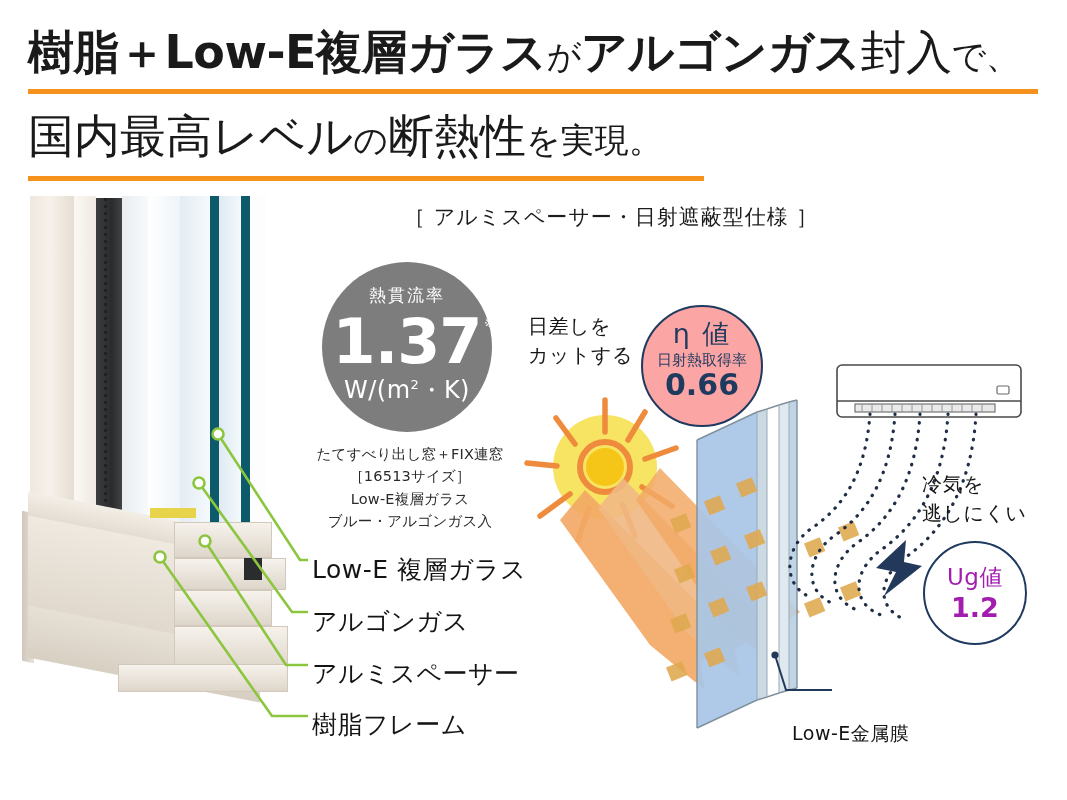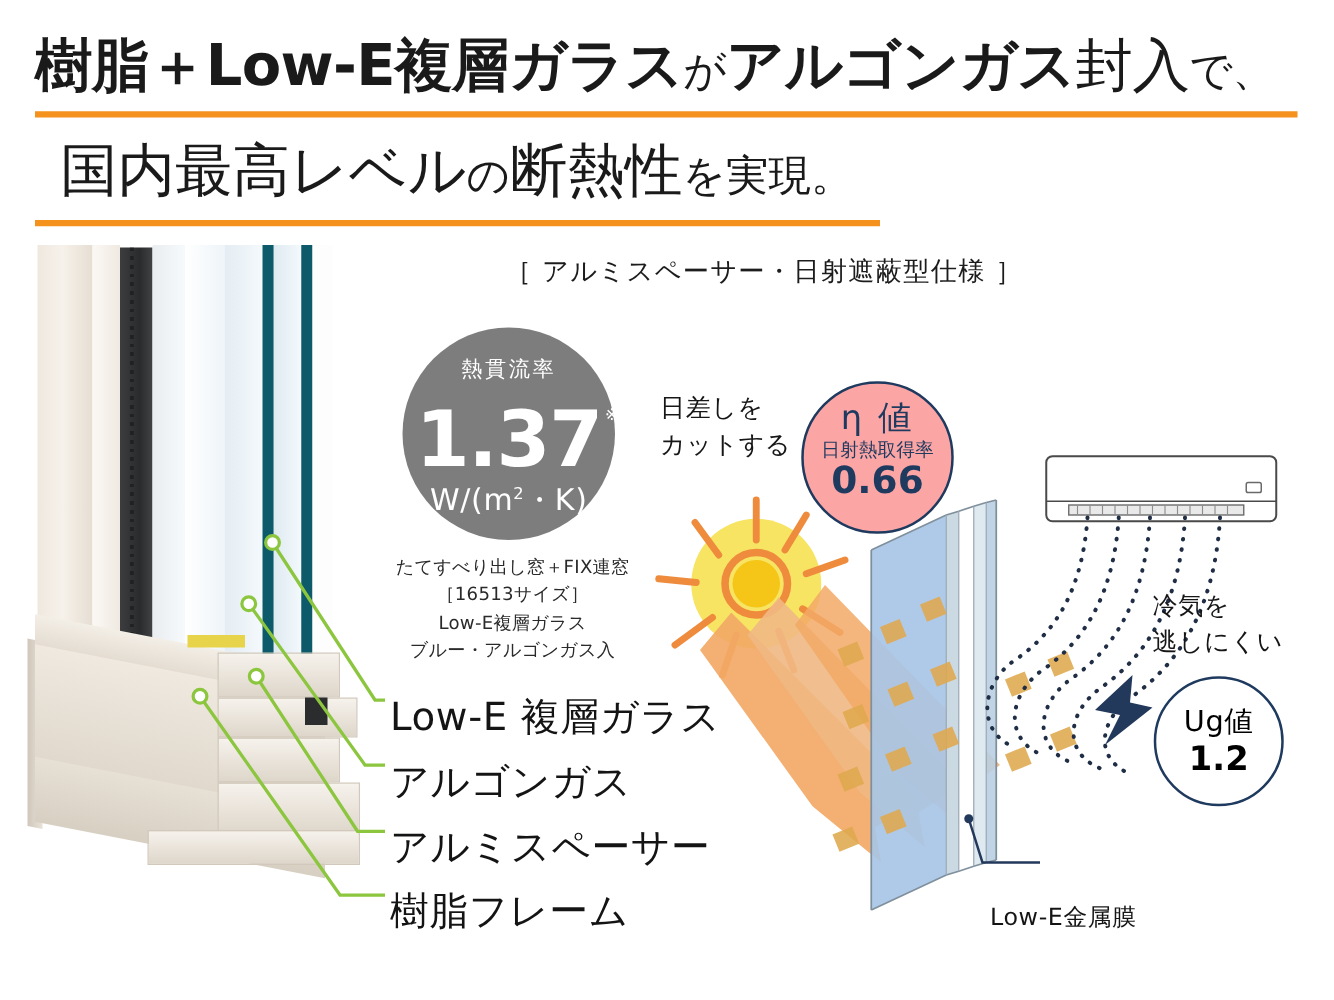--- a/index.html
+++ b/index.html
@@ -66,33 +66,33 @@
   .pb2{left:152px;top:62px;width:110px;height:30px;}
   .pb3{left:152px;top:94px;width:96px;height:34px;}
   .pb4{left:152px;top:130px;width:112px;height:40px;}
   .pb5{left:96px;top:168px;width:168px;height:26px;}
   .pb-dark{position:absolute;left:222px;top:62px;width:18px;height:22px;background:#2b2c2e;}
   .seal{position:absolute;left:128px;top:12px;width:46px;height:10px;background:#e8d44a;}
 
   
   .leads{position:absolute;left:0;top:0;width:1067px;height:800px;pointer-events:none;}
 
-  .lead-label{position:absolute;font-size:31px;color:#141414;white-space:nowrap;letter-spacing:0.5px;text-align:right;}
+  .lead-label{position:absolute;font-size:25px;color:#141414;white-space:nowrap;letter-spacing:0.5px;text-align:right;}
   .ll1{left:312px;top:553px;}
   .ll2{left:312px;top:605px;}
   .ll3{left:312px;top:657px;}
   .ll4{left:312px;top:708px;}
 
   
   .u-circle{
     position:absolute;left:322px;top:262px;width:170px;height:170px;border-radius:50%;
     background:#7d7d7d;color:#fff;text-align:center;
   }
   .u-title{font-size:17px;letter-spacing:2px;padding-top:22px;font-weight:400;}
-  .u-val{font-size:62px;font-weight:bold;line-height:0.95;letter-spacing:-1px;margin-top:16px;position:relative;}
+  .u-val{font-size:62px;font-weight:bold;line-height:0.95;letter-spacing:-1px;margin-top:6px;position:relative;}
   .u-val .ast{position:absolute;font-size:13px;top:4px;right:-2px;font-weight:normal;}
   .u-unit{font-size:24px;margin-top:2px;letter-spacing:0.5px;}
   .u-unit sup{font-size:13px;vertical-align:super;}
 
   .spec-lines{
     position:absolute;left:290px;top:443px;width:240px;text-align:center;
     font-size:14.5px;line-height:1.55;color:#2a2a2a;letter-spacing:0.2px;
   }
 
   
@@ -102,41 +102,41 @@
   .eta-circle{
     position:absolute;left:641px;top:305px;width:118px;height:118px;border-radius:50%;
     background:#fca5a5;border:2.5px solid #1f3a5f;color:#1f3a5f;text-align:center;
   }
   .eta-t1{font-size:27px;font-weight:500;padding-top:9px;letter-spacing:2px;}
   .eta-t2{font-size:15px;margin-top:-1px;letter-spacing:0px;}
   .eta-t3{font-size:30px;font-weight:600;line-height:1.05;margin-top:-1px;}
 
   .ug-circle{
     position:absolute;left:923px;top:541px;width:100px;height:100px;border-radius:50%;
-    background:#ffffff;border:2.5px solid #1f3a5f;color:#000000;text-align:center;
+    background:#ffffff;border:2.5px solid #1f3a5f;color:#a21caf;text-align:center;
   }
   .ug-t1{font-size:23px;padding-top:19px;letter-spacing:0.5px;}
   .ug-t2{font-size:27px;font-weight:600;line-height:1.1;}
 
   .lowe-label{position:absolute;left:792px;top:676px;font-size:19px;color:#141414;letter-spacing:0.5px;margin-top:45px;}
 
   
   .footnote{
     position:absolute;left:60px;top:762px;width:980px;
     font-size:13.5px;color:#2b2b2b;letter-spacing:0.2px;white-space:nowrap;
   }
 </style>
 </head>
 <body>
 
 <div class="stage">
 
   <div class="headline">
     <div class="hl-row hl1"><span class="hl-em">樹脂</span><span class="hl-em">＋</span><span class="hl-em">Low-E複層ガラス</span><span class="hl-small">が</span><span class="hl-em">アルゴンガス</span><span class="hl-reg">封入</span><span class="hl-small">で、</span></div>
-    <div class="hl-row hl2" style="margin-top:30px;margin-left:20px;"><span class="hl-reg">国内最高レベル</span><span class="hl-small">の</span><span class="hl-reg">断熱性</span><span class="hl-small">を実現。</span></div>
+    <div class="hl-row hl2" style="margin-top:30px;"><span class="hl-reg">国内最高レベル</span><span class="hl-small">の</span><span class="hl-reg">断熱性</span><span class="hl-small">を実現。</span></div>
   </div>
   <div class="rule rule1"></div>
   <div class="rule rule2"></div>
 
   <div class="spec-head">［ アルミスペーサー・日射遮蔽型仕様 ］</div>
 
   <div class="window-art">
     <div class="w-frame-outer"></div>
     <div class="w-frame-outer2"></div>
     <div class="w-gasket"></div>

